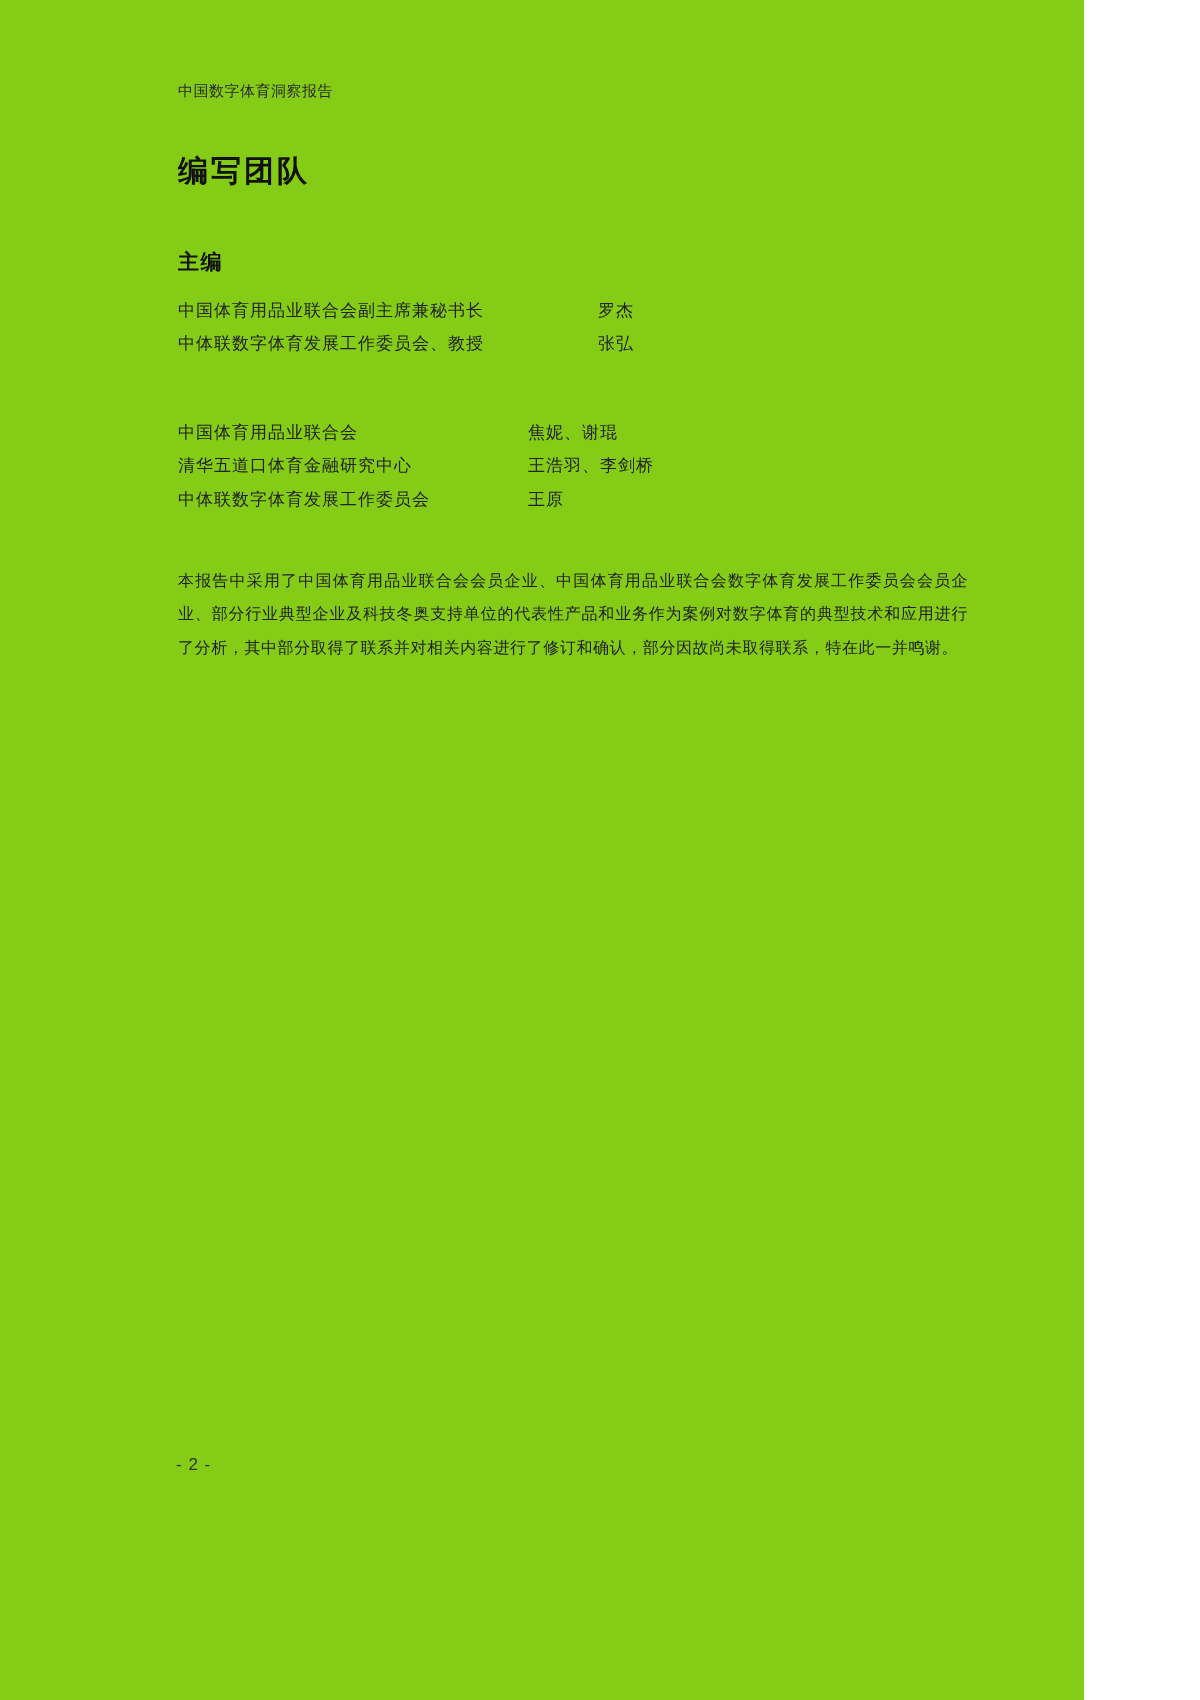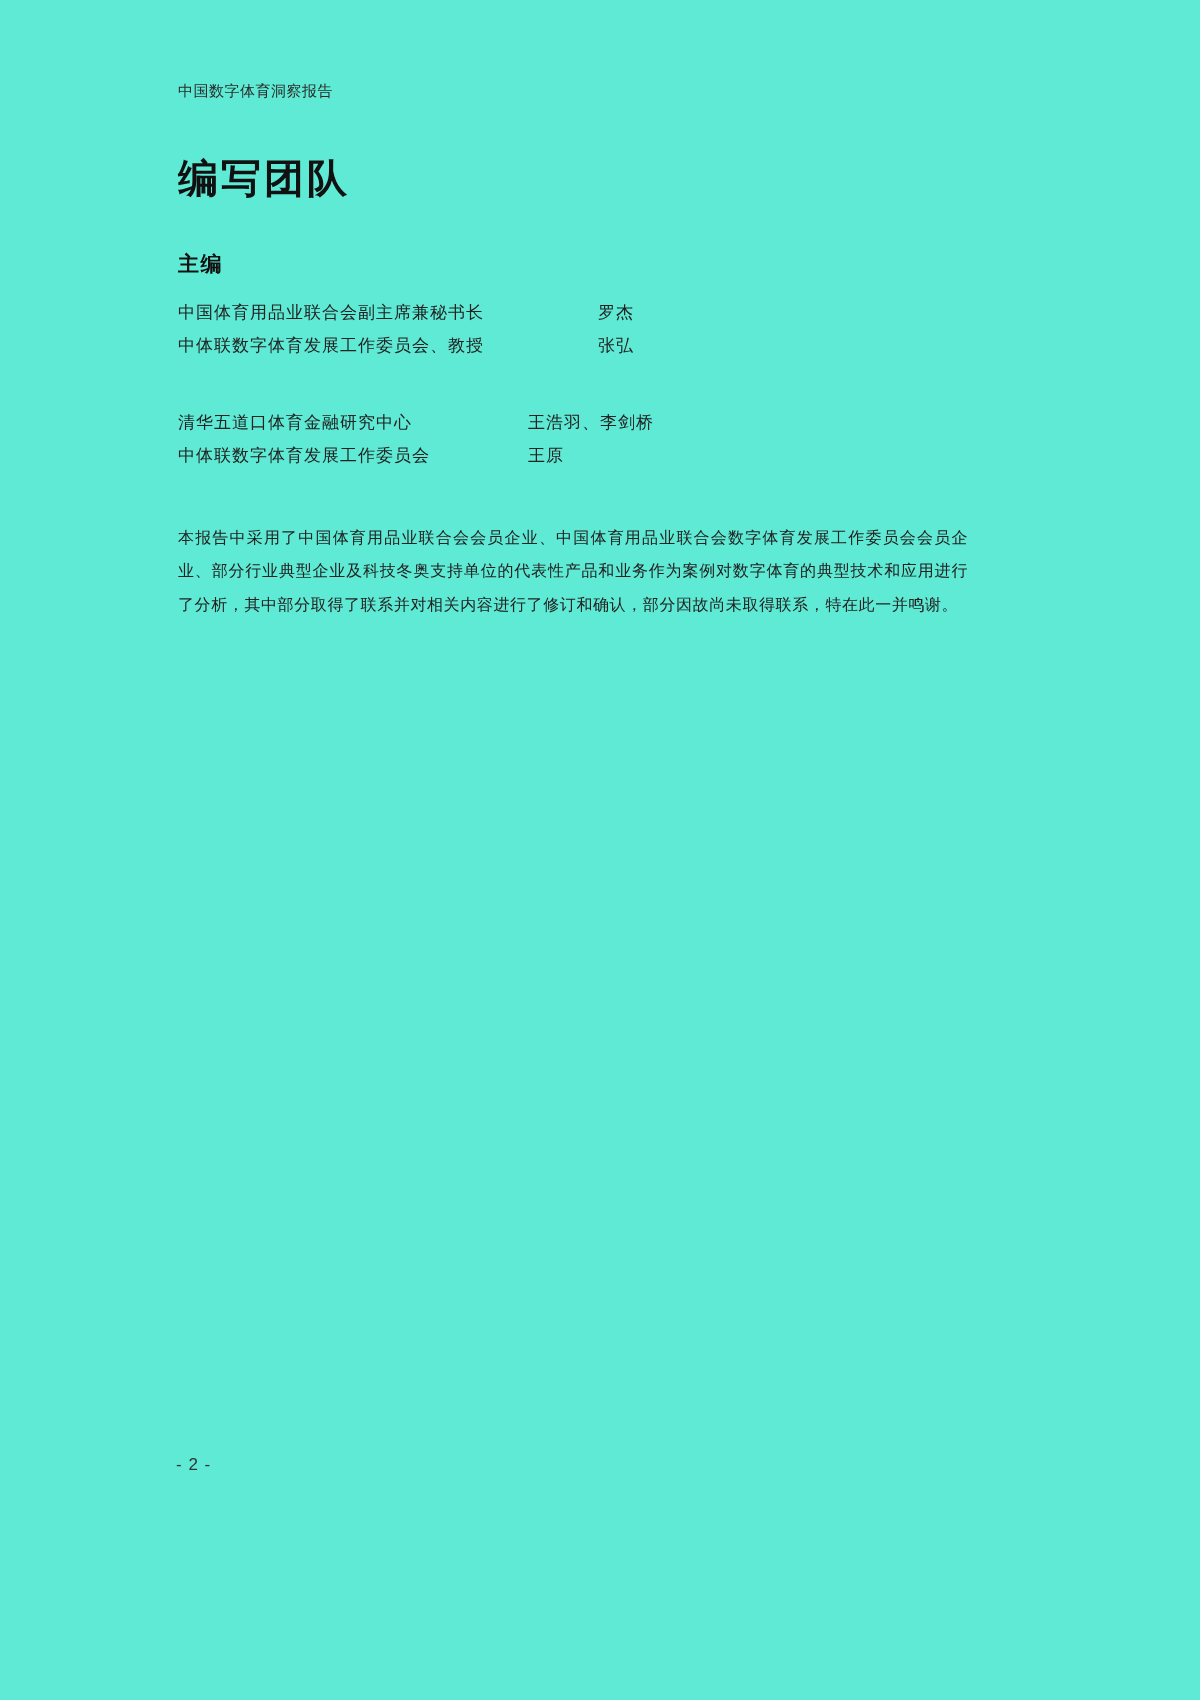--- a/index.html
+++ b/index.html
@@ -12,48 +12,48 @@
     height: 1700px;
     font-family: "Liberation Serif", "DejaVu Serif", serif;
     color: #1a1a1a;
     position: relative;
     overflow: hidden;
   }
   .page {
     position: absolute;
     left: 0;
     top: 0;
-    width: 1200px;
+    width: 1084px;
     height: 1700px;
-    background: #5eead4;
+    background: #84cc16;
   }
   .content {
     position: absolute;
     left: 178px;
     top: 0;
     width: 860px;
   }
   .running-head {
     font-family: "Liberation Sans", "DejaVu Sans", sans-serif;
     font-size: 15px;
     color: #2b2b2b;
     letter-spacing: 0.5px;
     margin-top: 82px;
     font-weight: 400;
   }
   .doc-title {
     font-family: Liberation Sans, sans-serif;
-    font-size: 40px;
+    font-size: 30px;
     font-weight: bold;
     color: #111111;
     letter-spacing: 3px;
     margin-top: 50px;
   }
   .section {
-    margin-top: 44px;
+    margin-top: 56px;
   }
   .section.tight {
     margin-top: 48px;
   }
   .section-head {
     font-size: 21px;
     font-weight: bold;
     color: #111111;
     letter-spacing: 1.5px;
     margin-bottom: 18px;
@@ -112,20 +112,23 @@
       <div class="entry cols-a">
         <span class="role">中国体育用品业联合会副主席兼秘书长</span><span class="names">罗杰</span>
       </div>
       <div class="entry cols-a">
         <span class="role">中体联数字体育发展工作委员会、教授</span><span class="names">张弘</span>
       </div>
     </div>
 
     <div class="section">
       <div class="entry cols-b">
+        <span class="role">中国体育用品业联合会</span><span class="names">焦妮、谢琨</span>
+      </div>
+      <div class="entry cols-b">
         <span class="role">清华五道口体育金融研究中心</span><span class="names">王浩羽、李剑桥</span>
       </div>
       <div class="entry cols-b">
         <span class="role">中体联数字体育发展工作委员会</span><span class="names">王原</span>
       </div>
     </div>
 
 
     <div class="section tight">
       <div class="ack-body">本报告中采用了中国体育用品业联合会会员企业、中国体育用品业联合会数字体育发展工作委员会会员企业、部分行业典型企业及科技冬奥支持单位的代表性产品和业务作为案例对数字体育的典型技术和应用进行了分析，其中部分取得了联系并对相关内容进行了修订和确认，部分因故尚未取得联系，特在此一并鸣谢。</div>

